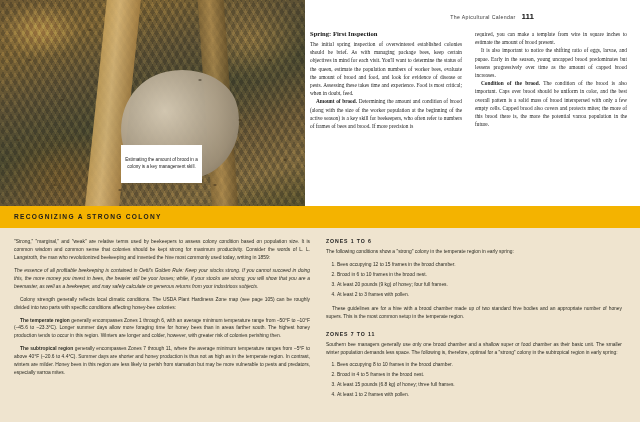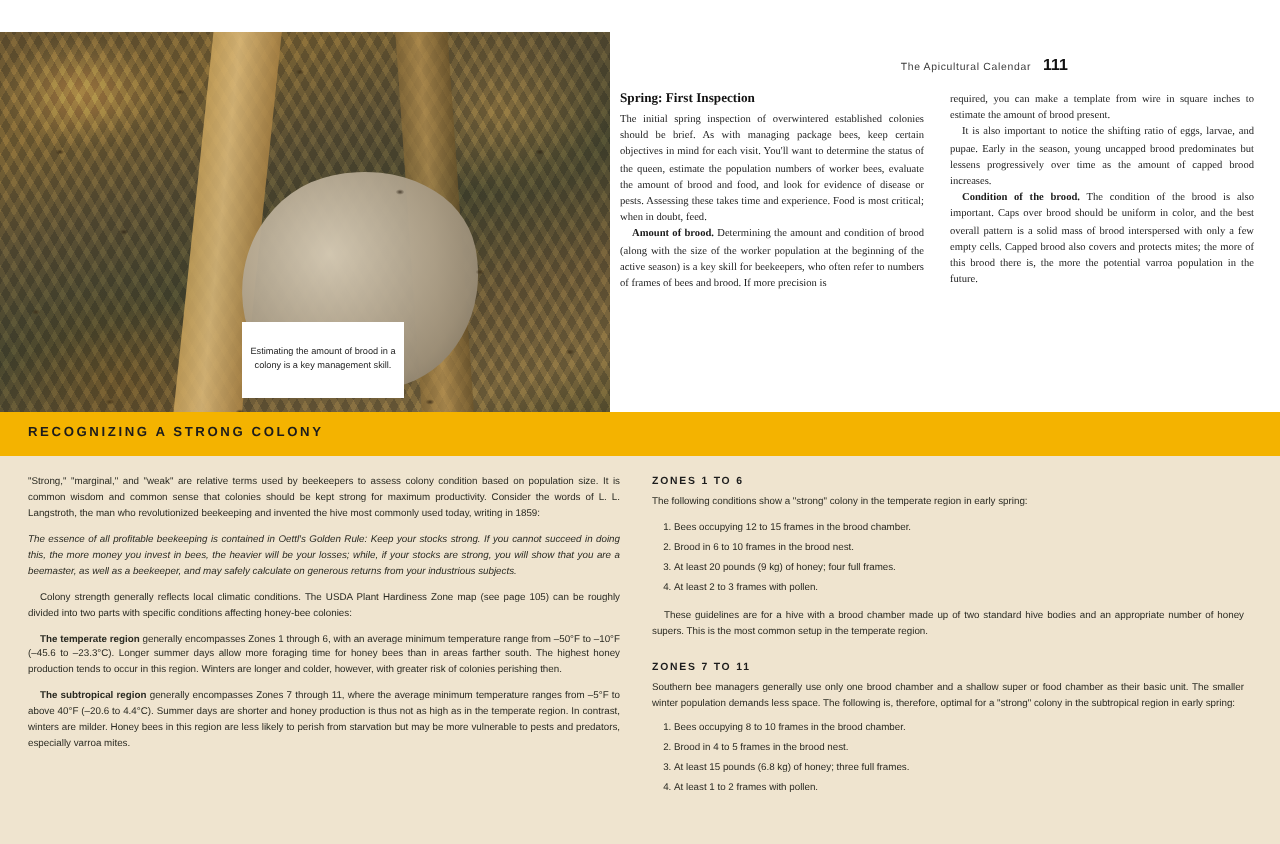--- a/index.html
+++ b/index.html
@@ -7,21 +7,21 @@
   body {
     width: 640px; height: 422px;
     background: #ffffff;
     font-family: "Liberation Serif", serif;
     overflow: hidden;
     position: relative;
   }
 
   
   .top {
-    position: absolute; left:0; top:16px; width:548px; height:206px;
+    position: absolute; left:0; top:0; width:548px; height:206px;
   }
 
   
   .photo {
     position:absolute; left:0; top:0; width:305px; height:206px;
     background:
       radial-gradient(ellipse 60px 40px at 40px 30px, rgba(210,170,90,.55), rgba(0,0,0,0) 70%),
       radial-gradient(ellipse 80px 60px at 250px 40px, rgba(190,150,80,.45), rgba(0,0,0,0) 70%),
       radial-gradient(ellipse 90px 70px at 60px 175px, rgba(120,90,40,.5), rgba(0,0,0,0) 70%),
       linear-gradient(160deg, #6d5a36 0%, #7b6538 18%, #5d5338 35%, #4a4a33 52%, #6a5a3a 70%, #7d6a42 85%, #55512f 100%);

